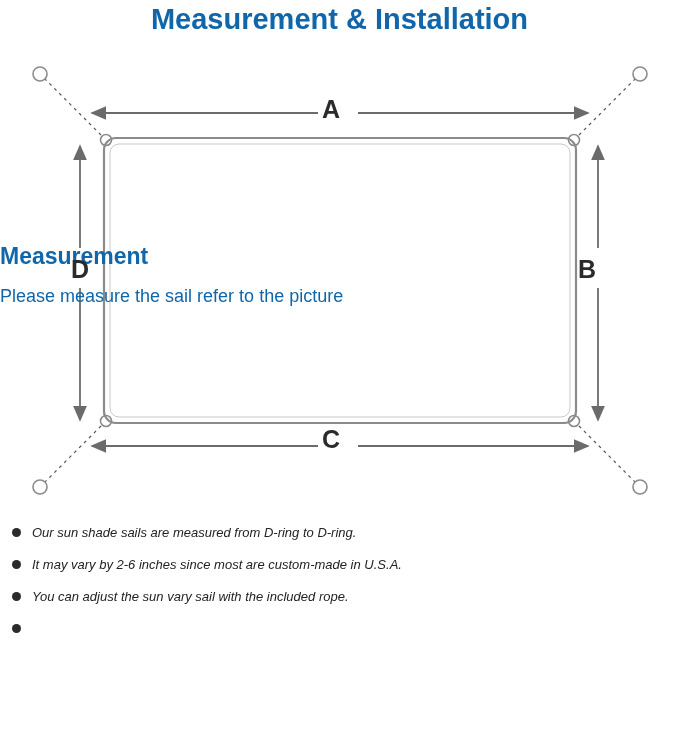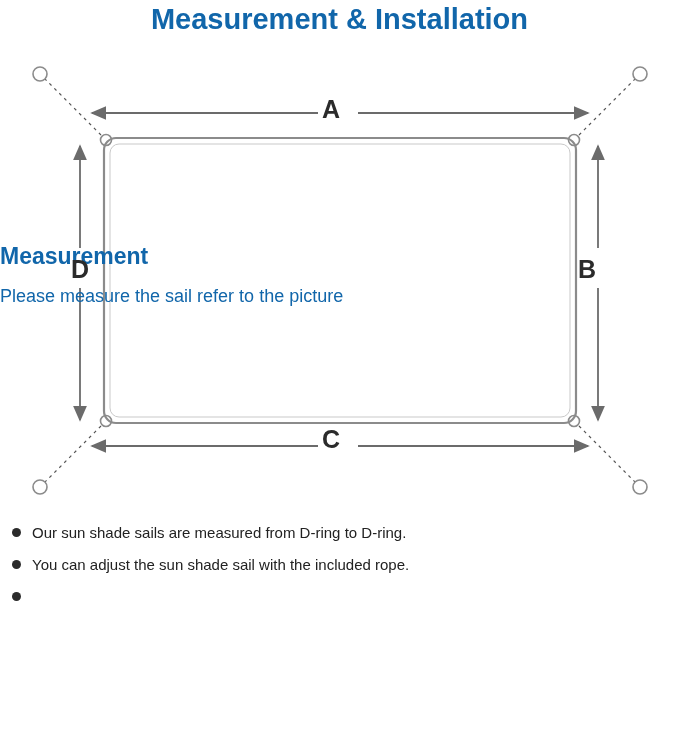--- a/index.html
+++ b/index.html
@@ -74,23 +74,24 @@
   .notes {
     position: absolute;
     top: 522px;
     left: 0px;
     width: 679px;
   }
   .note {
     position: relative;
     padding-left: 32px;
     margin-bottom: 11px;
-    font-size: 15px;
+    font-size: 13px;
     line-height: 21px;
     color: #222222;
+    font-style: italic;
   }
   .note .bullet {
     position: absolute;
     left: 12px;
     top: 6px;
     width: 9px;
     height: 9px;
     border-radius: 50%;
     background: #2b2b2b;
     display: block;
@@ -165,20 +166,24 @@
     <div class="dim-letter letter-d">D</div>
   </div>
 
   <div class="notes">
     <div class="note">
       <span class="bullet"></span>
       <span>Our sun shade sails are measured from D-ring to D-ring.</span>
     </div>
     <div class="note">
       <span class="bullet"></span>
-      <span>You can adjust the sun shade sail with the included rope.</span>
+      <span>It may vary by 2-6 inches since most are custom-made in U.S.A.</span>
+    </div>
+    <div class="note">
+      <span class="bullet"></span>
+      <span>You can adjust the sun vary sail with the included rope.</span>
     </div>
     <div class="note">
       <span class="bullet"></span>
     </div>
   </div>
 
 </div>
 
 </body></html>

